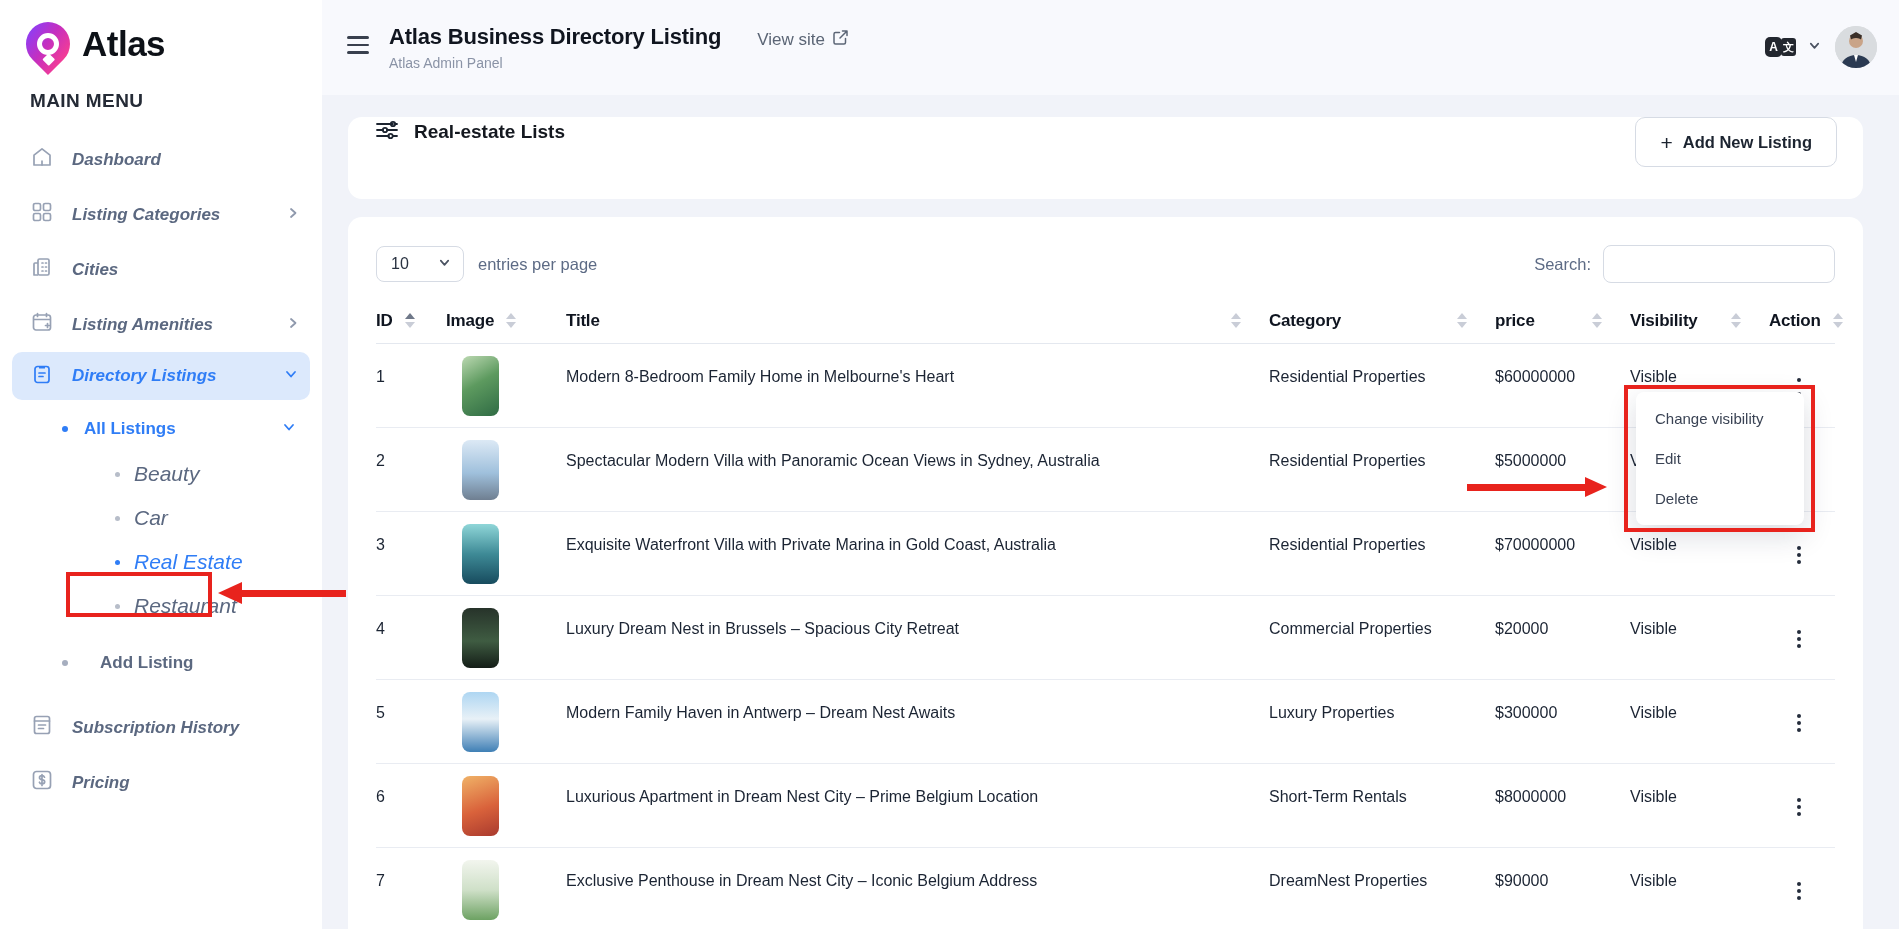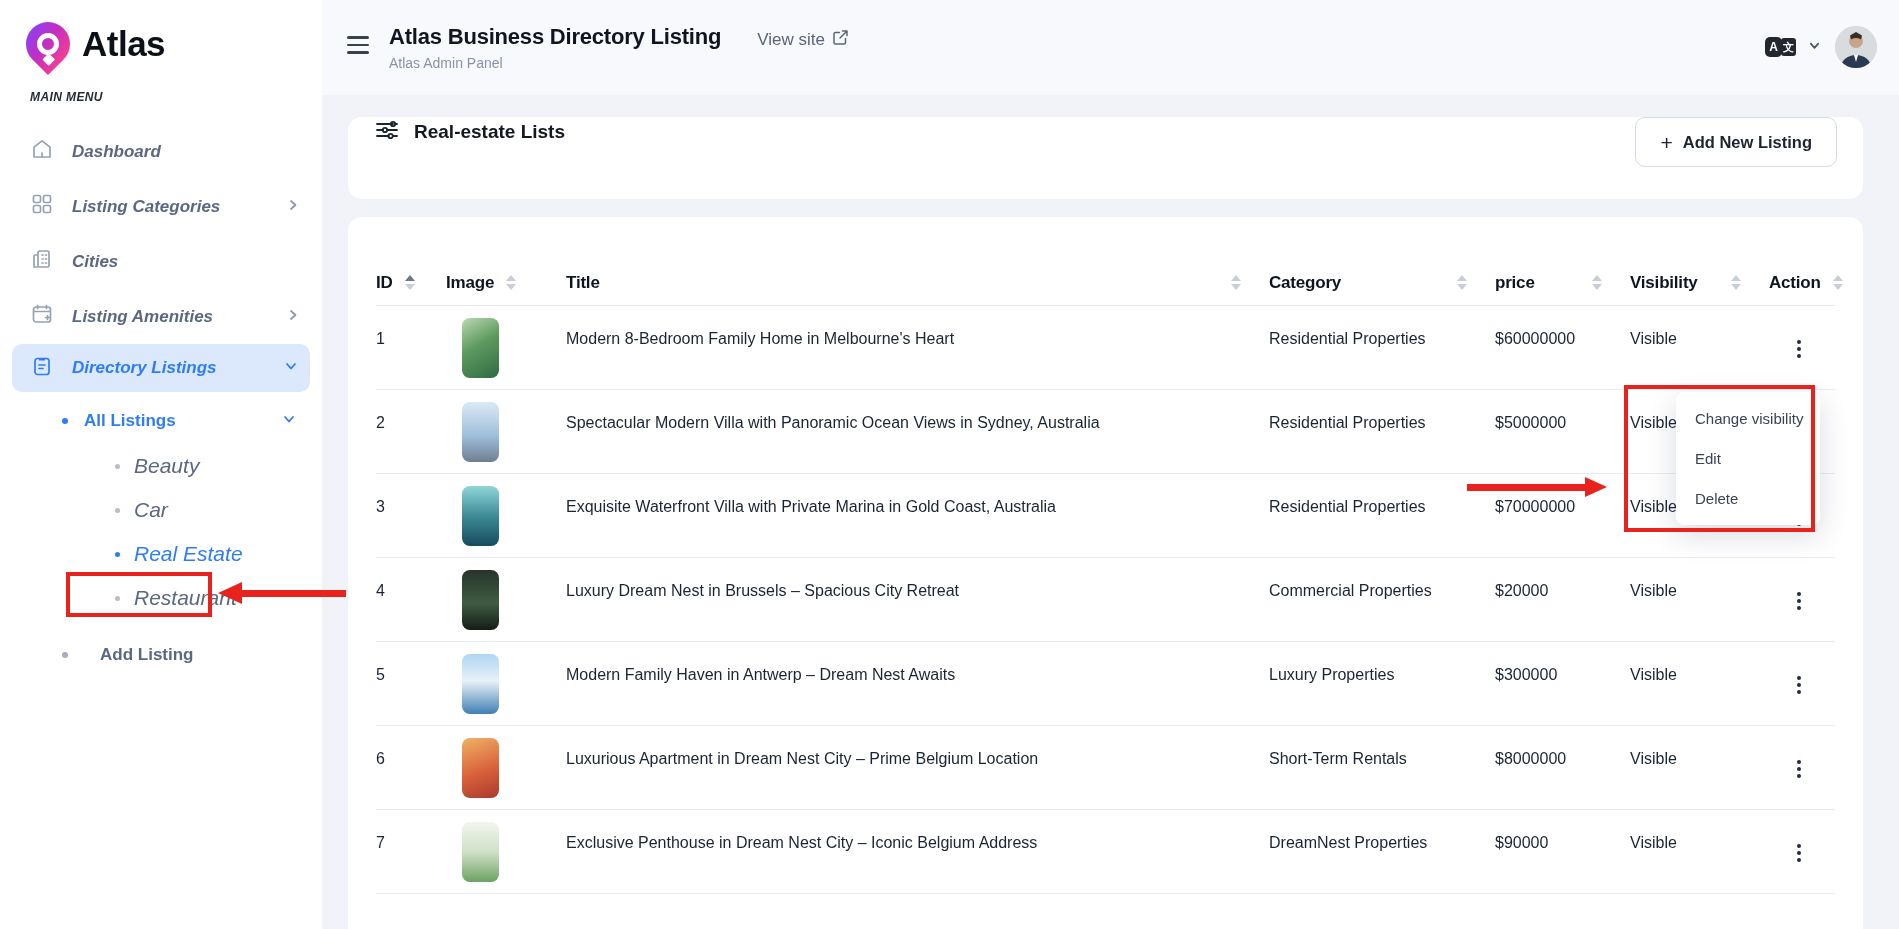--- a/index.html
+++ b/index.html
@@ -12,21 +12,21 @@
   html,body{width:1899px;height:929px;background:#fff;font-family:"Liberation Sans","DejaVu Sans",sans-serif;}
   .stage{position:relative;width:1899px;height:929px;overflow:hidden;background:var(--bg-content);}
 
   
   .sidebar{position:absolute;left:0;top:0;width:322px;height:929px;background:#fff;z-index:2;}
   .logo{display:flex;align-items:center;gap:12px;padding:22px 28px 14px 26px;cursor:pointer;}
   .pin{position:relative;width:44px;height:44px;background:linear-gradient(170deg,#8a3ff8 0%,#c42fc0 48%,#fb3f8e 100%);border-radius:50% 50% 50% 0;transform:rotate(-45deg);}
   .pin-hole{position:absolute;left:11px;top:11px;width:22px;height:22px;border:5px solid #fff;border-radius:50%;}
   .pin-wedge{position:absolute;left:7px;bottom:6px;width:9px;height:9px;background:#fff;border-radius:1px;}
   .logo-text{font-size:35px;font-weight:700;color:#0d1117;letter-spacing:-0.5px;}
-  .menu-section{padding:10px 28px 0 30px;font-size:12px;font-weight:700;color:#252b36;letter-spacing:.4px;font-style:italic;}
+  .menu-section{padding:10px 28px 0 30px;font-size:19px;font-weight:700;color:#252b36;letter-spacing:.4px;}
   .nav{margin-top:20px;}
   .nav-item{display:flex;align-items:center;gap:18px;height:55px;padding:0 22px 0 30px;font-size:17px;font-weight:600;color:#5b6880;cursor:pointer;font-style:italic;}
   .nav-item .chev{margin-left:auto;}
   .nav-item.active{margin:0 12px;padding:0 12px 0 18px;height:48px;border-radius:10px;background:var(--accent-bg);color:var(--accent);}
   .nav-item svg{flex:0 0 auto;}
   .nav-sub{margin-top:6px;}
   .nav-sub-head{display:flex;align-items:center;gap:16px;height:46px;padding:0 26px 0 62px;font-size:17px;font-weight:600;color:var(--accent);cursor:pointer;}
   .nav-sub-head .chev{margin-left:auto;}
   .nav-child{display:flex;align-items:center;gap:14px;height:44px;padding:0 26px 0 115px;font-size:21px;font-weight:500;color:#5b6880;cursor:pointer;font-style:italic;}
   .nav-child.active .nav-child-label{color:var(--accent);}
@@ -87,21 +87,21 @@
   .t3{background:linear-gradient(180deg,#8fd6d8 0%,#3e8a96 50%,#174b5e 100%);}
   .t4{background:linear-gradient(180deg,#27332a 0%,#3f5c42 55%,#141d17 100%);}
   .t5{background:linear-gradient(180deg,#aed6f2 0%,#e8f1f7 45%,#3f7fb5 100%);}
   .t6{background:linear-gradient(160deg,#f0b267 0%,#d9623b 55%,#a93a2e 100%);}
   .t7{background:linear-gradient(180deg,#f2f5ee 0%,#cfe0c8 50%,#6da263 100%);}
   td.c-action{padding-left:20px;}
   .kebab{display:inline-flex;flex-direction:column;gap:3px;padding:4px 8px;cursor:pointer;}
   .kebab i{width:4px;height:4px;border-radius:50%;background:#242c3b;}
 
   
-  .menu-popup{position:absolute;left:1676px;top:392px;width:144px;height:133px;background:#fff;border-radius:8px;box-shadow:0 10px 30px rgba(20,30,60,.16);z-index:5;padding-top:6px;}
+  .menu-popup{position:absolute;left:1636px;top:392px;width:168px;height:133px;background:#fff;border-radius:8px;box-shadow:0 10px 30px rgba(20,30,60,.16);z-index:5;padding-top:6px;}
   .menu-item{display:flex;align-items:center;height:40px;padding-left:19px;font-size:15px;color:#3a4354;cursor:pointer;}
   .red-box{position:absolute;border:4px solid var(--red);z-index:6;}
   .rb-popup{left:1624px;top:385px;width:191px;height:147px;}
   .rb-side{left:66px;top:572px;width:146px;height:45px;}
   .red-arrow{position:absolute;z-index:6;}
   .ra-popup{left:1467px;top:477px;width:140px;height:20px;}
   .ra-popup .shaft{position:absolute;left:0;right:20px;top:7px;height:7px;background:var(--red);}
   .ra-popup .tip{position:absolute;right:0;top:0;width:0;height:0;border-top:10px solid transparent;border-bottom:10px solid transparent;border-left:22px solid var(--red);}
   .ra-side{left:218px;top:582px;width:128px;height:22px;}
   .ra-side .shaft{position:absolute;left:22px;right:0;top:7.5px;height:7px;background:var(--red);}
@@ -202,20 +202,36 @@
             <span class="dot dot-sm"></span>
             <span class="nav-child-label">Restaurant</span>
           </div>
 
         <div class="nav-addlisting">
           <span class="dot"></span>
           <span>Add Listing</span>
         </div>
       </div>
 
+      <div class="nav-footer">
+        <div class="nav-item">
+          <span><svg width="24" height="24" viewBox="0 0 24 24" fill="none" stroke="#97a1b4" stroke-width="1.7" stroke-linecap="round" stroke-linejoin="round">
+                <rect x="4.5" y="3.5" width="15" height="17" rx="2"></rect>
+                <path d="M4.5 8h15M8.5 12h7M8.5 15.5h5"></path>
+              </svg></span>
+          <span>Subscription History</span>
+        </div>
+        <div class="nav-item">
+          <span><svg width="24" height="24" viewBox="0 0 24 24" fill="none" stroke="#97a1b4" stroke-width="1.7" stroke-linecap="round" stroke-linejoin="round">
+                <rect x="3.5" y="3.5" width="17" height="17" rx="3"></rect>
+                <path d="M14.5 9.2c-.4-1-1.4-1.5-2.5-1.5-1.4 0-2.5.8-2.5 2s1.1 1.7 2.5 2 2.7.8 2.7 2.1-1.2 2-2.7 2c-1.2 0-2.3-.6-2.6-1.6M12 6.5v11"></path>
+              </svg></span>
+          <span>Pricing</span>
+        </div>
+      </div>
     </nav>
   </aside>
 
   <div class="main">
     <header class="topbar">
       <div class="hamburger">
           <i></i>
           <i></i>
           <i></i>
         </div>
@@ -262,20 +278,33 @@
               </svg></span>
           <span class="panel-title">Real-estate Lists</span>
         </div>
         <button class="add-btn">
           <span class="plus">+</span>
           <span>Add New Listing</span>
         </button>
       </section>
 
       <section class="panel panel-table">
+        <div class="controls">
+          <div class="select-box">
+            <span>10</span>
+            <span><svg width="13" height="13" viewBox="0 0 14 14" fill="none" stroke="#4a5261" stroke-width="1.8" stroke-linecap="round" stroke-linejoin="round">
+                  <path d="M3 5l4 4.5L11 5"></path>
+                </svg></span>
+          </div>
+          <span class="entries-label">entries per page</span>
+          <div class="search-wrap">
+            <span class="search-label">Search:</span>
+            <input class="search-input" type="text" value="" style="">
+          </div>
+        </div>
 
         <table>
           <colgroup>
             <col class="w-id">
               <col class="w-image">
               <col class="w-title">
               <col class="w-category">
               <col class="w-price">
               <col class="w-visibility">
               <col>

